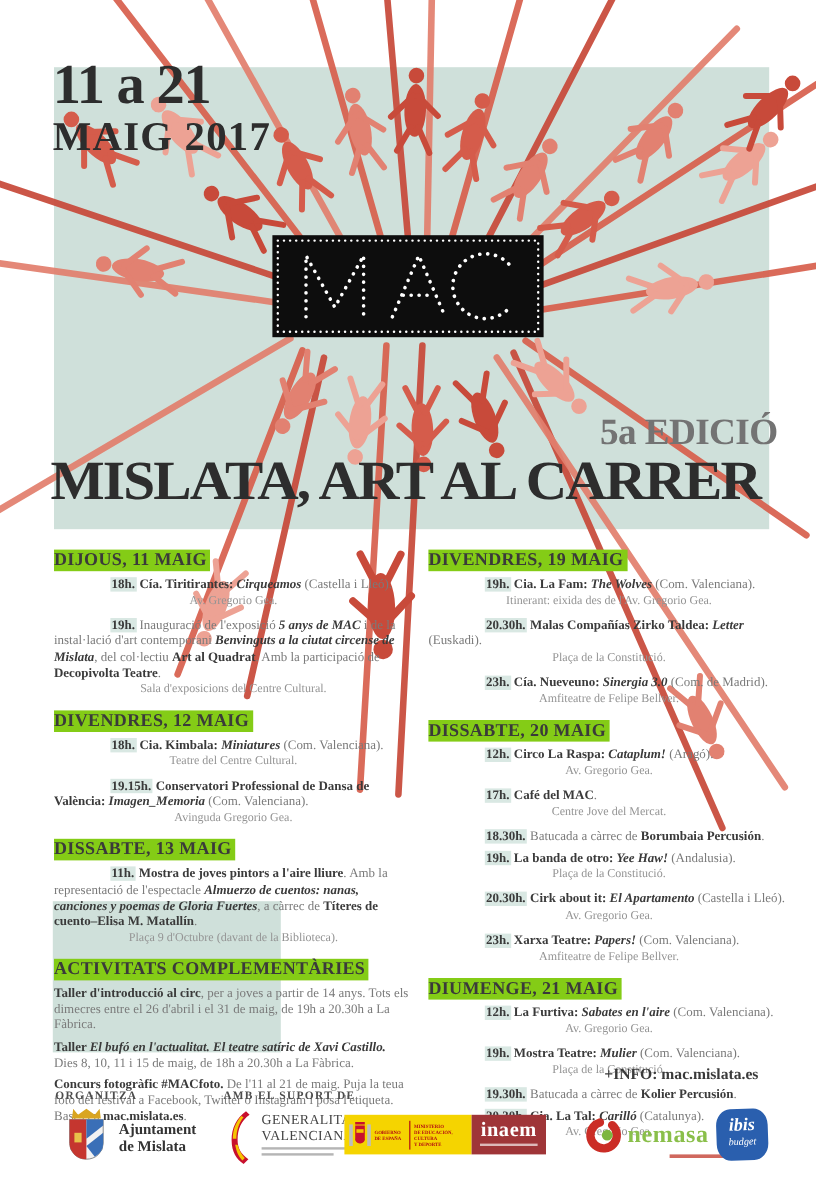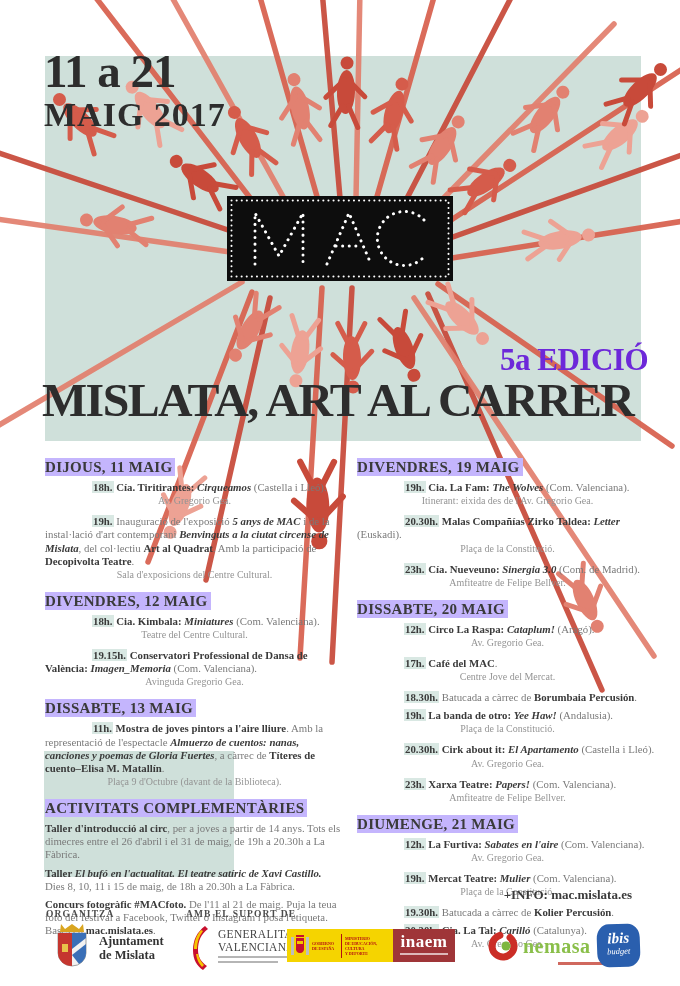--- a/index.html
+++ b/index.html
@@ -8,33 +8,33 @@
     font-family:Liberation Serif, serif;color:#333;
   }
   .teal-square{position:absolute;left:45px;top:56px;width:596px;height:385px;background:#cfe0da;}
   .artwork{position:absolute;left:0;top:0;pointer-events:none;}
   .activitats-bg{position:absolute;left:44px;top:751px;width:190px;height:126px;background:#cfe0da;}
   .date-block{position:absolute;left:44px;top:48px;color:#2d2d2d;line-height:1;}
   .date-range{font-size:47px;font-weight:800;letter-spacing:-1px;}
   .date-year{font-size:34px;font-weight:700;letter-spacing:1px;margin-top:3px;}
   .mac-box{position:absolute;left:227px;top:196px;width:226px;height:85px;background:#0d0d0d;}
   .sr{position:absolute;width:1px;height:1px;overflow:hidden;clip:rect(0 0 0 0);}
-  .edition{position:absolute;right:32px;top:342px;font-size:31px;font-weight:700;color:#6d28d9;letter-spacing:-0.5px;}
+  .edition{position:absolute;right:32px;top:342px;font-size:31px;font-weight:700;color:#737373;letter-spacing:-0.5px;}
   .main-title{
     position:absolute;left:42px;top:378px;margin:0;white-space:nowrap;
     font-size:46px;font-weight:800;color:#2d2d2d;letter-spacing:-1.5px;
     transform:scaleX(1.04);transform-origin:left center;line-height:1;
   }
   .col{position:absolute;top:459px;}
   .col-left{left:45px;width:299px;}
   .col-right{left:357px;width:301px;}
   .psec{margin:0;}
   .sec-title{font-size:15px;font-weight:800;color:#3a3a3a;letter-spacing:0.3px;margin:12px 0 5px 0;}
   .psec:first-child .sec-title{margin-top:0;}
-  .hl{background:#c4b5fd;padding:1px 3px 1px 0;}
+  .hl{background:#84cc16;padding:1px 3px 1px 0;}
   .event{margin:0 0 5px 0;font-size:10.8px;line-height:1.22;color:#7a7a7a;}
   .venue{margin:-4px 0 8px 0;font-size:10px;line-height:1.2;color:#949494;text-align:center;}
   .seg-t{font-weight:bold;color:#3a3a3a;background:#d9e8e3;padding:0 1px;margin-left:47px;}
   .seg-b{font-weight:bold;color:#3a3a3a;}
   .seg-bi{font-weight:bold;font-style:italic;color:#3a3a3a;}
   .seg-r{color:#7a7a7a;}
   .info-line{position:absolute;right:48px;top:887px;font-size:13px;font-weight:800;color:#3a3a3a;}
   .foot-label{position:absolute;font-size:9.5px;font-weight:700;letter-spacing:1.1px;color:#4c4c4c;top:909px;}
   .lab-org{left:46px;} .lab-sup{left:186px;}
   .ajt-logo{position:absolute;left:53px;top:922px;width:38px;height:50px;}
@@ -192,21 +192,21 @@
         <p class="venue">Plaça de la Constitució.</p>
         <p class="event"><span class="seg-t">20.30h.</span><span class="seg-b"> Cirk about it: </span><span class="seg-bi">El Apartamento</span><span class="seg-r"> (Castella i Lleó).</span></p>
         <p class="venue">Av. Gregorio Gea.</p>
         <p class="event"><span class="seg-t">23h.</span><span class="seg-b"> Xarxa Teatre: </span><span class="seg-bi">Papers!</span><span class="seg-r"> (Com. Valenciana).</span></p>
         <p class="venue">Amfiteatre de Felipe Bellver.</p>
       </section>
       <section class="psec">
         <h3 class="sec-title"><span class="hl">DIUMENGE, 21 MAIG</span></h3>
         <p class="event"><span class="seg-t">12h.</span><span class="seg-b"> La Furtiva: </span><span class="seg-bi">Sabates en l'aire</span><span class="seg-r"> (Com. Valenciana).</span></p>
         <p class="venue">Av. Gregorio Gea.</p>
-        <p class="event"><span class="seg-t">19h.</span><span class="seg-b"> Mercat Teatre: </span><span class="seg-bi">Mulier</span><span class="seg-r"> (Com. Valenciana).</span></p>
+        <p class="event"><span class="seg-t">19h.</span><span class="seg-b"> Mostra Teatre: </span><span class="seg-bi">Mulier</span><span class="seg-r"> (Com. Valenciana).</span></p>
         <p class="venue">Plaça de la Constitució.</p>
         <p class="event"><span class="seg-t">19.30h.</span><span class="seg-r"> Batucada a càrrec de </span><span class="seg-b">Kolier Percusión</span><span class="seg-r">.</span></p>
         <p class="event"><span class="seg-t">20.30h.</span><span class="seg-b"> Cia. La Tal: </span><span class="seg-bi">Carilló</span><span class="seg-r"> (Catalunya).</span></p>
         <p class="venue">Av. Gregorio Gea.</p>
       </section>
     </div>
 
   <div class="info-line">+INFO: mac.mislata.es</div>
 
   <div class="foot-label lab-org">ORGANITZA</div>

